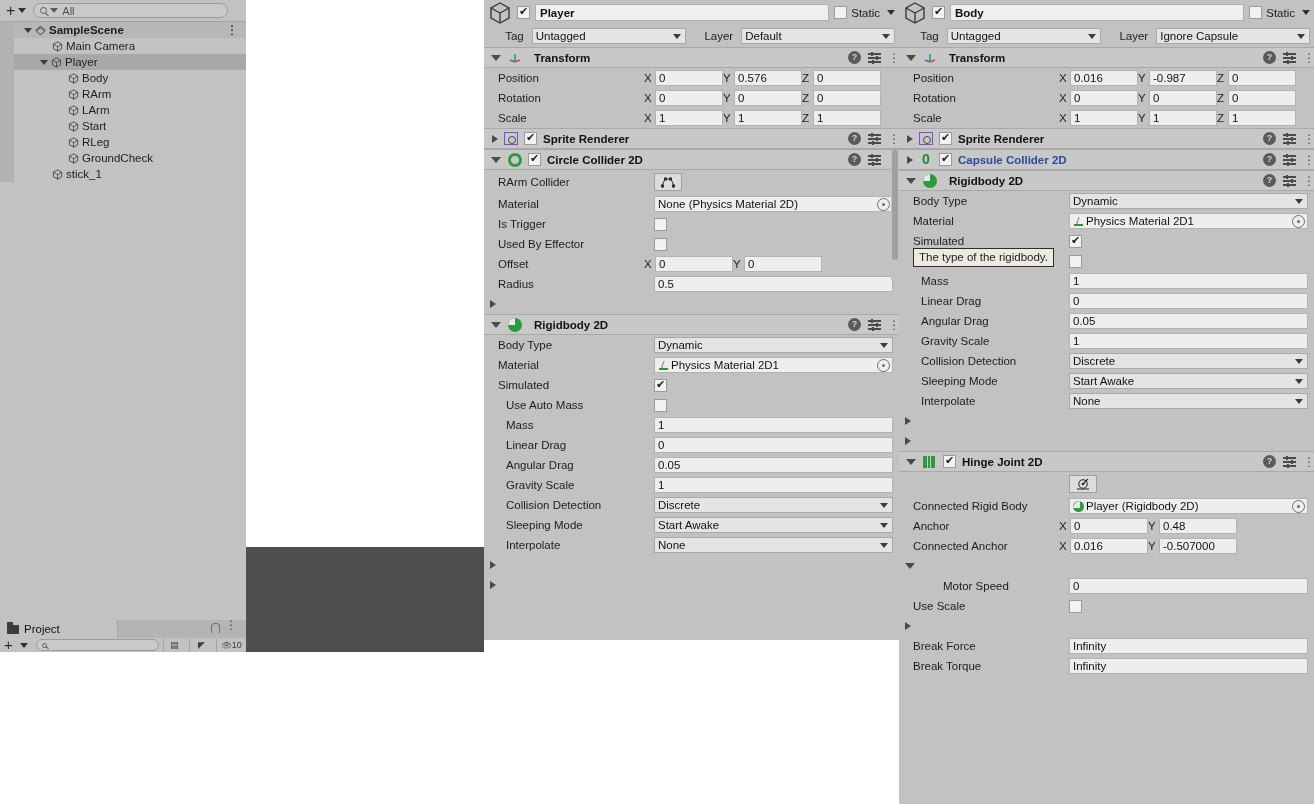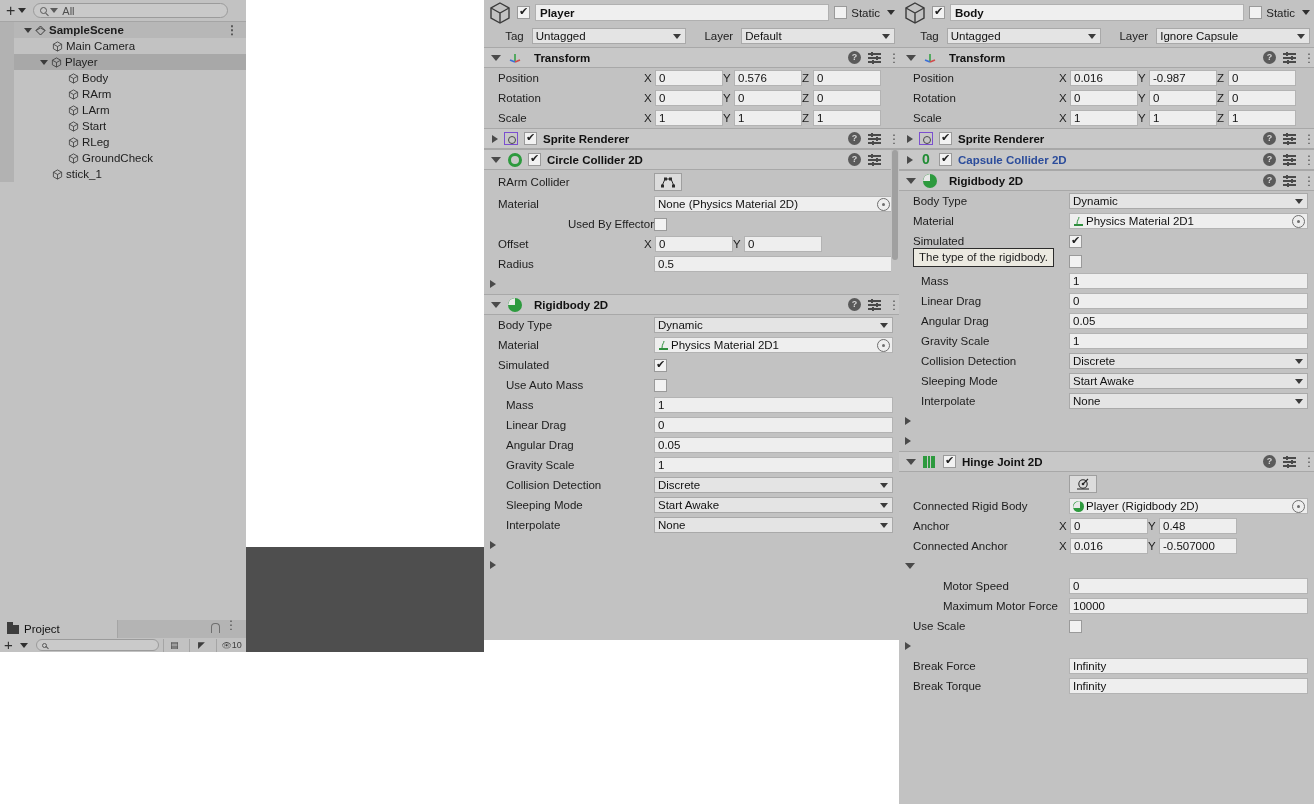--- a/index.html
+++ b/index.html
@@ -474,21 +474,25 @@
           </span>
         </div>
         <div class="prop" style="padding-left: 14px;">
           <span class="lbl" style="width: 156px;">Material</span>
           <span class="objfield" style="flex: 1 1 0%; margin-right: 6px;">
             <span>None (Physics Material 2D)</span>
             <span class="pick"></span>
           </span>
         </div>
         <div class="prop" style="padding-left: 14px;">
-          <span class="lbl" style="width: 156px; text-align: right;">Used By Effector</span>
+          <span class="lbl" style="width: 156px;">Is Trigger</span>
+          <span class="chk"></span>
+        </div>
+        <div class="prop" style="padding-left: 14px;">
+          <span class="lbl" style="width: 156px;">Used By Effector</span>
           <span class="chk"></span>
         </div>
         <div class="prop" style="padding-left: 14px;">
           <span class="lbl" style="width: 146px;">Offset</span>
           <span class="xyz">
             <span class="ax">X</span>
             <span class="field" style="width: 78px;">0</span>
           </span>
           <span class="xyz">
             <span class="ax">Y</span>
@@ -869,24 +873,20 @@
           </span>
         </div>
         <div class="prop" style="padding-left: 6px;">
           <span class="foldout open"></span>
           <span class="lbl" style="margin-left: 6px;">Motor</span>
         </div>
         <div class="prop" style="padding-left: 44px;">
           <span class="lbl" style="width: 126px;">Motor Speed</span>
           <span class="field" style="flex: 1 1 0%; margin-right: 6px;">0</span>
         </div>
-        <div class="prop" style="padding-left: 44px;">
-          <span class="lbl" style="width: 126px;">Maximum Motor Force</span>
-          <span class="field" style="flex: 1 1 0%; margin-right: 6px;">10000</span>
-        </div>
         <div class="prop" style="padding-left: 14px;">
           <span class="lbl" style="width: 156px;">Use Scale</span>
           <span class="chk"></span>
         </div>
         <div class="prop" style="padding-left: 6px;">
           <span class="foldout"></span>
           <span class="lbl" style="margin-left: 6px;">Angle Limits</span>
         </div>
         <div class="prop" style="padding-left: 14px;">
           <span class="lbl" style="width: 156px;">Break Force</span>

